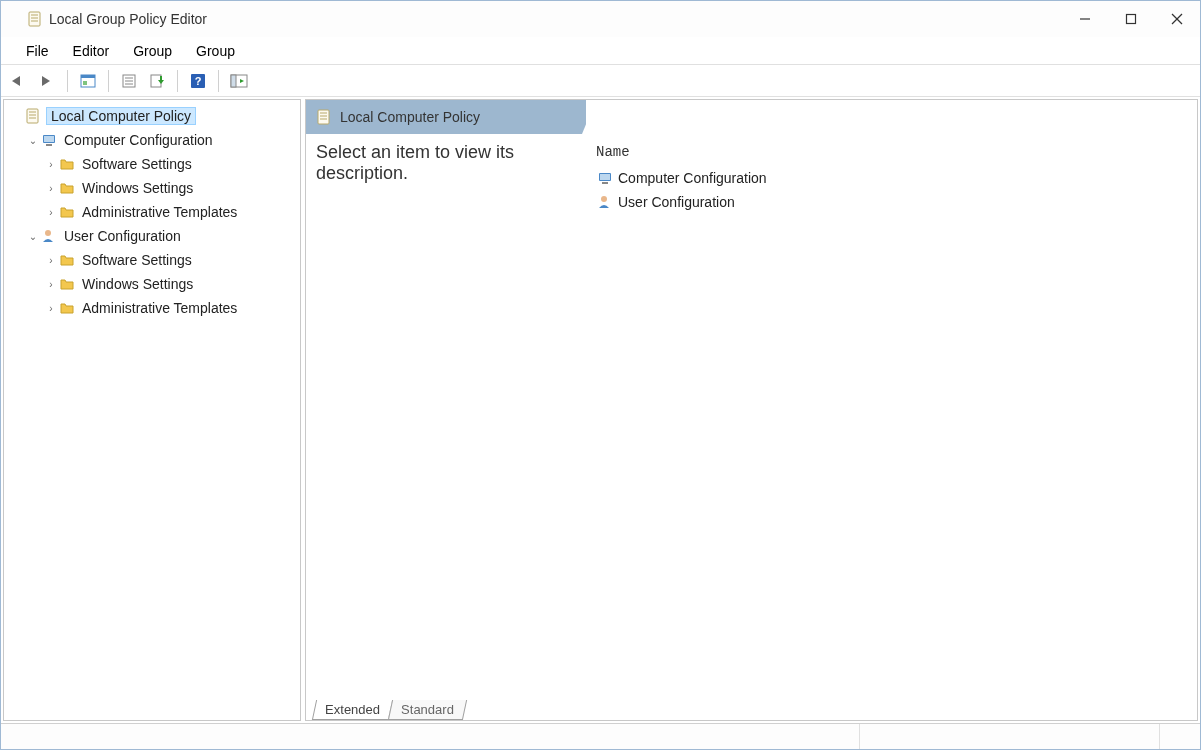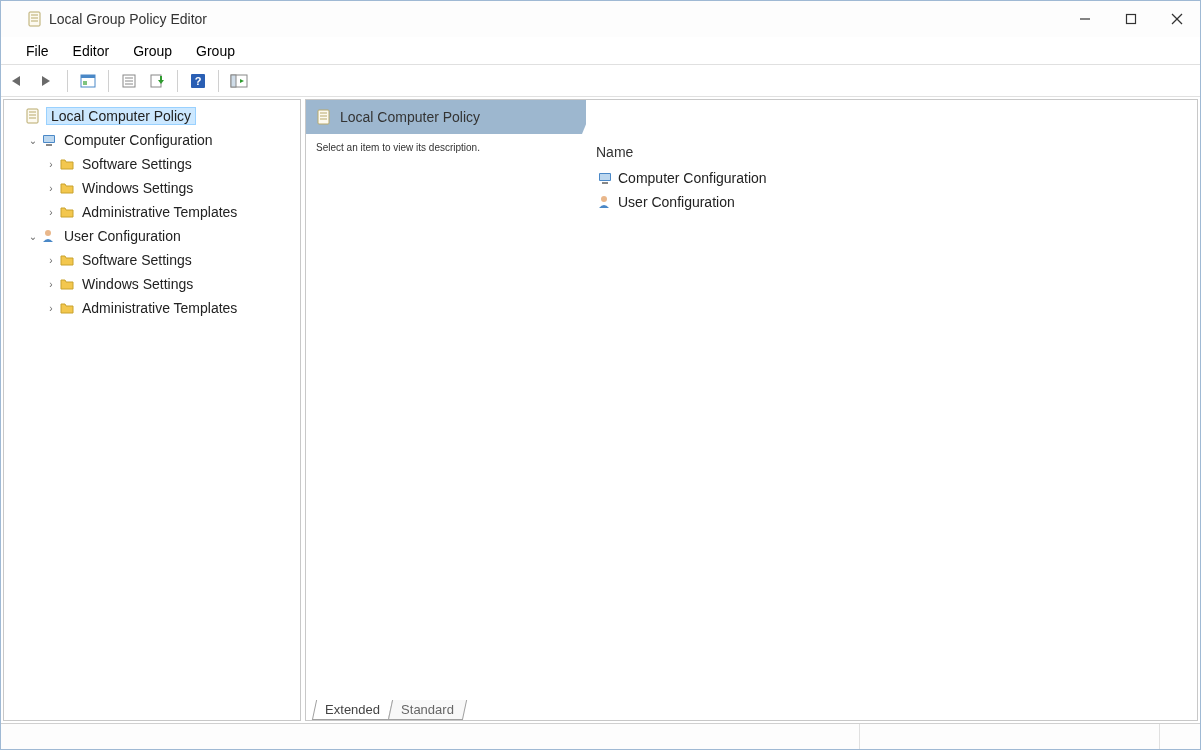--- a/index.html
+++ b/index.html
@@ -171,29 +171,30 @@
   }
   .detail-body {
     flex: 1;
     display: flex;
     padding: 8px 10px;
     overflow: auto;
   }
   .desc-col {
     width: 280px;
     color: #333;
-    font-size: 10px;
+    font-size: 18px;
   }
   .list-col {
     flex: 1;
   }
   .col-header {
     color: #333;
     font-size: 14px;
     padding: 2px 0 6px 0;
+    font-family: Liberation Mono, monospace;
   }
   .list-row {
     display: flex;
     align-items: center;
     height: 24px;
     font-size: 14px;
     color: #222;
     cursor: pointer;
   }
   .list-icon {

